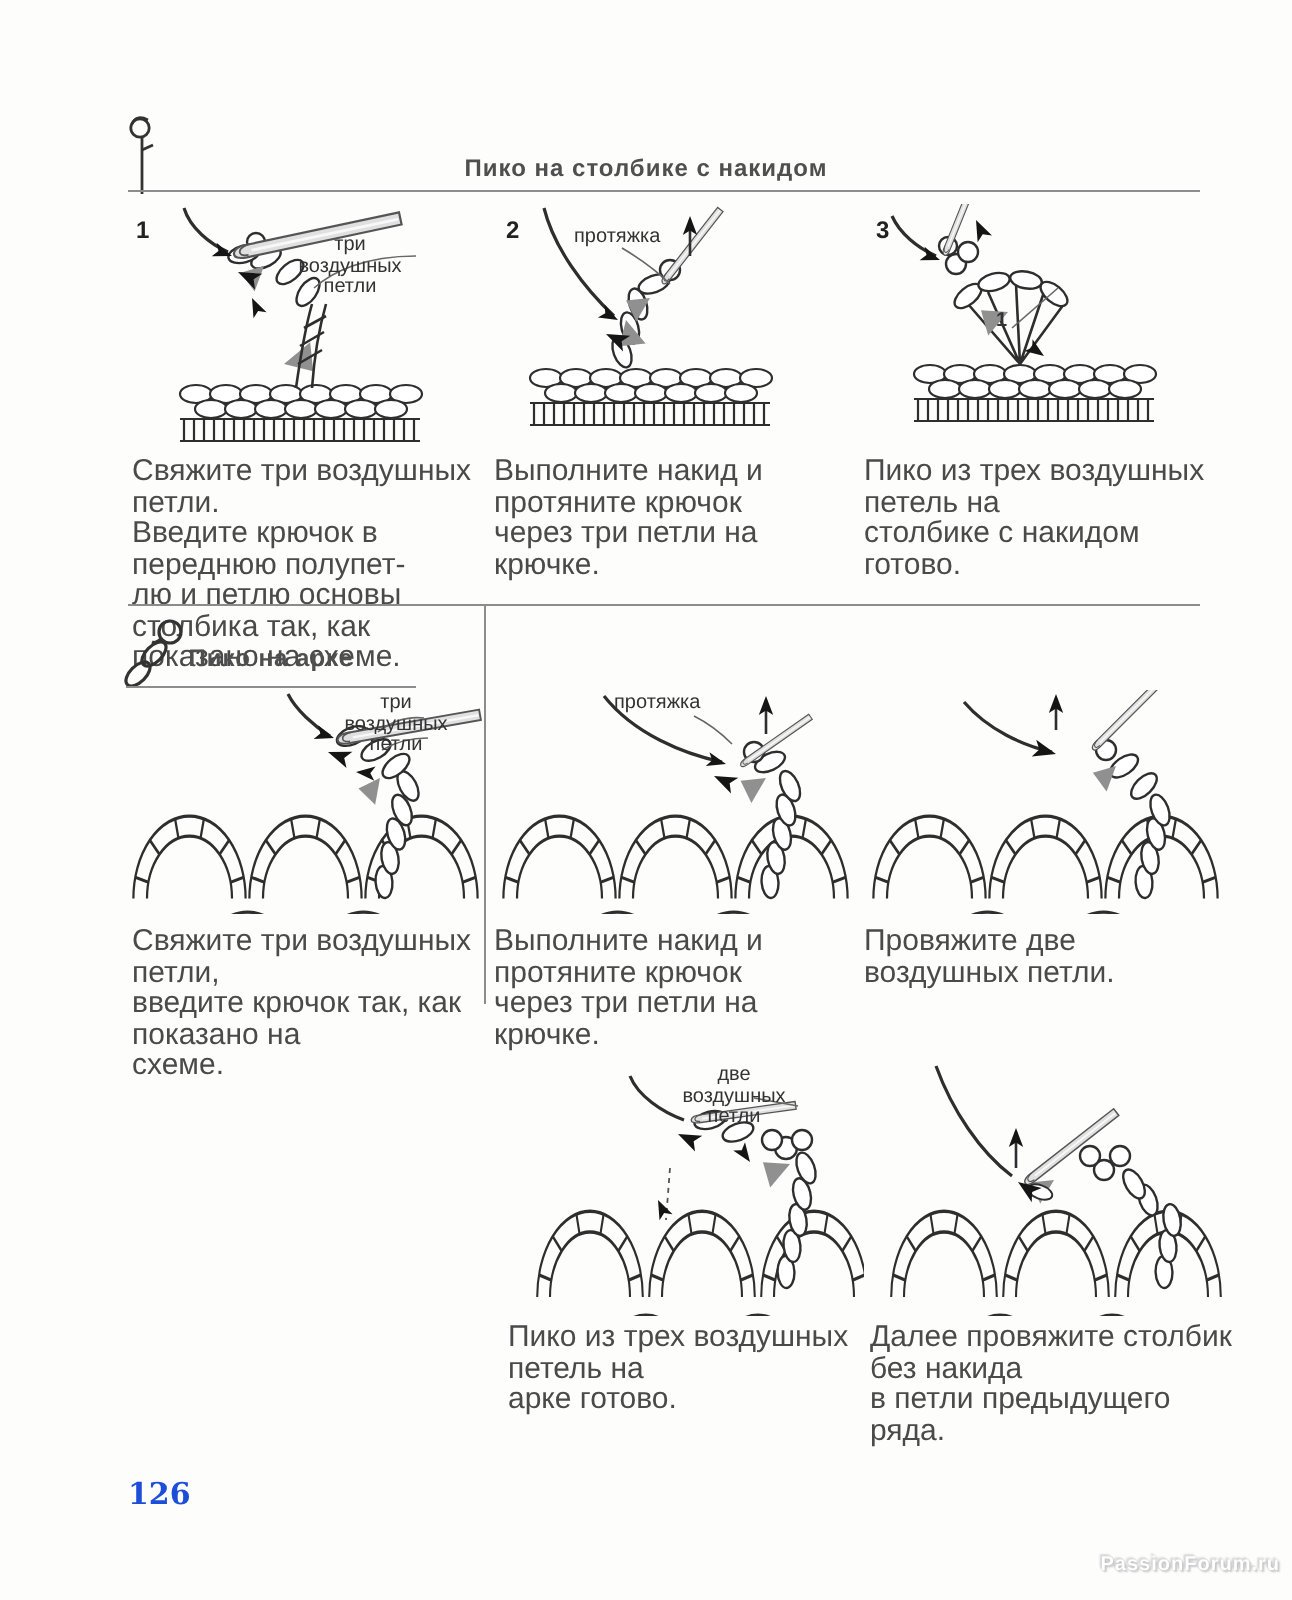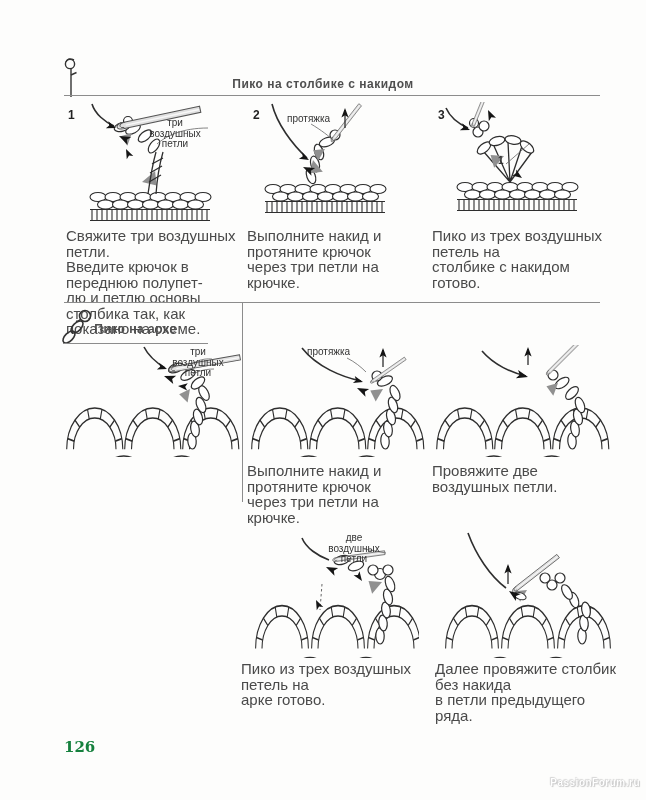--- a/index.html
+++ b/index.html
@@ -13,21 +13,21 @@
   .stepnum{position:absolute;left:6px;top:6px;font-size:12px;font-weight:bold;color:#222;}
   .cap{position:absolute;font-size:15px;line-height:15.5px;color:#4a4a4a;white-space:pre-line;width:185px;}
   .dlabel{position:absolute;font-size:10px;line-height:10.5px;color:#333;white-space:pre-line;text-align:center;}
   .num1{font-weight:bold;font-size:10px;}
   svg.diag{position:absolute;left:0;top:0;}
   svg .ln{stroke:#2e2e2e;stroke-width:1.3;fill:none;}
   svg .callout{stroke:#666;stroke-width:.8;fill:none;}
   svg .yarn{stroke:#2e2e2e;stroke-width:1.6;fill:none;}
   svg .dash{stroke:#555;stroke-width:.9;fill:none;stroke-dasharray:2.5 2.5;}
   .pagenum{position:absolute;left:64px;top:738px;font-family:"DejaVu Serif",serif;
-           font-weight:bold;font-size:15px;color:#15803d;}
+           font-weight:bold;font-size:15px;color:#1d4ed8;}
   .watermark{position:absolute;right:6px;top:777px;font-size:10px;font-weight:bold;letter-spacing:.5px;
              color:#fff;text-shadow:0 0 1px #b5b5b5,1px 1px 1px #c9c9c9,-1px -1px 1px #d8d8d8;}
 </style>
 </head>
 <body>
 
 <svg width="0" height="0" style="position:absolute" aria-hidden="true">
 <defs>
   <path id="arr" d="M0 0 L-9.5 -3.6 L-7.2 0 L-9.5 3.6 Z" fill="#151515"></path>
   <path id="wg" d="M0 0 L11 -13 L15 1 Z" fill="#909090"></path>
@@ -187,20 +187,23 @@
       <use href="#hook" transform="translate(106,25) rotate(-10) scale(0.85)"></use>
       <path class="yarn" d="M82 2 C86 10 95 18 103 23"></path>
       <use href="#arr" transform="translate(105,24) rotate(18)"></use>
       <use href="#arr" transform="translate(102,31) rotate(200) scale(1.2)"></use>
       <use href="#arr" transform="translate(116,41) rotate(185)"></use>
       <path class="callout" d="M150 14 C140 13 132 17 127 21 M152 24 C142 24 134 27 129 30"></path>
     </svg>
     <span class="dlabel" style="left:104px;top:2px;width:64px">три
 воздушных
 петли</span>
+    <div class="cap" style="left:4px;top:118px">Свяжите три воздушных петли,
+введите крючок так, как показано на
+схеме.</div>
   </div>
 
   <div class="cell" style="left:247px;top:345px;width:185px;height:180px">
     <svg class="diag" width="185" height="112" viewBox="0 0 185 112">
       <use href="#arch" transform="translate(3,48) scale(0.85,1.25)"></use>
       <use href="#arch" transform="translate(61,48) scale(0.85,1.25)"></use>
       <use href="#arch" transform="translate(119,48) scale(0.85,1.25)"></use>
       <use href="#arch" transform="translate(32,96) scale(0.85,1.25)"></use>
       <use href="#arch" transform="translate(90,96) scale(0.85,1.25)"></use>
       <use href="#ch" transform="translate(138,96) rotate(86)"></use>
@@ -241,21 +244,21 @@
       <use href="#wg" transform="translate(126,38) rotate(160) scale(0.8)"></use>
       <use href="#hook" transform="translate(114,30) rotate(-45) scale(0.55)"></use>
       <path class="ln" d="M96 20 L96 4"></path>
       <use href="#arr" transform="translate(96,2) rotate(-90)"></use>
       <path class="yarn" d="M50 6 C62 20 80 28 94 31"></path>
       <use href="#arr" transform="translate(96,32) rotate(15) scale(1.2)"></use>
     </svg>
     <div class="cap" style="left:0;top:118px">Провяжите две воздушных петли.</div>
   </div>
 
-  <div class="cell" style="left:234px;top:530px;width:185px;height:180px">
+  <div class="cell" style="left:247px;top:530px;width:185px;height:180px">
     <svg class="diag" width="185" height="128" viewBox="0 0 185 128">
       <use href="#arch" transform="translate(20,60) scale(0.8,1.3)"></use>
       <use href="#arch" transform="translate(76,60) scale(0.8,1.3)"></use>
       <use href="#arch" transform="translate(132,60) scale(0.8,1.3)"></use>
       <use href="#arch" transform="translate(48,112) scale(0.8,1.3)"></use>
       <use href="#arch" transform="translate(104,112) scale(0.8,1.3)"></use>
       <use href="#ch" transform="translate(146,106) rotate(88)"></use>
       <use href="#ch" transform="translate(149,93) rotate(84)"></use>
       <use href="#ch" transform="translate(152,80) rotate(80)"></use>
       <use href="#ch" transform="translate(154,67) rotate(76)"></use>

